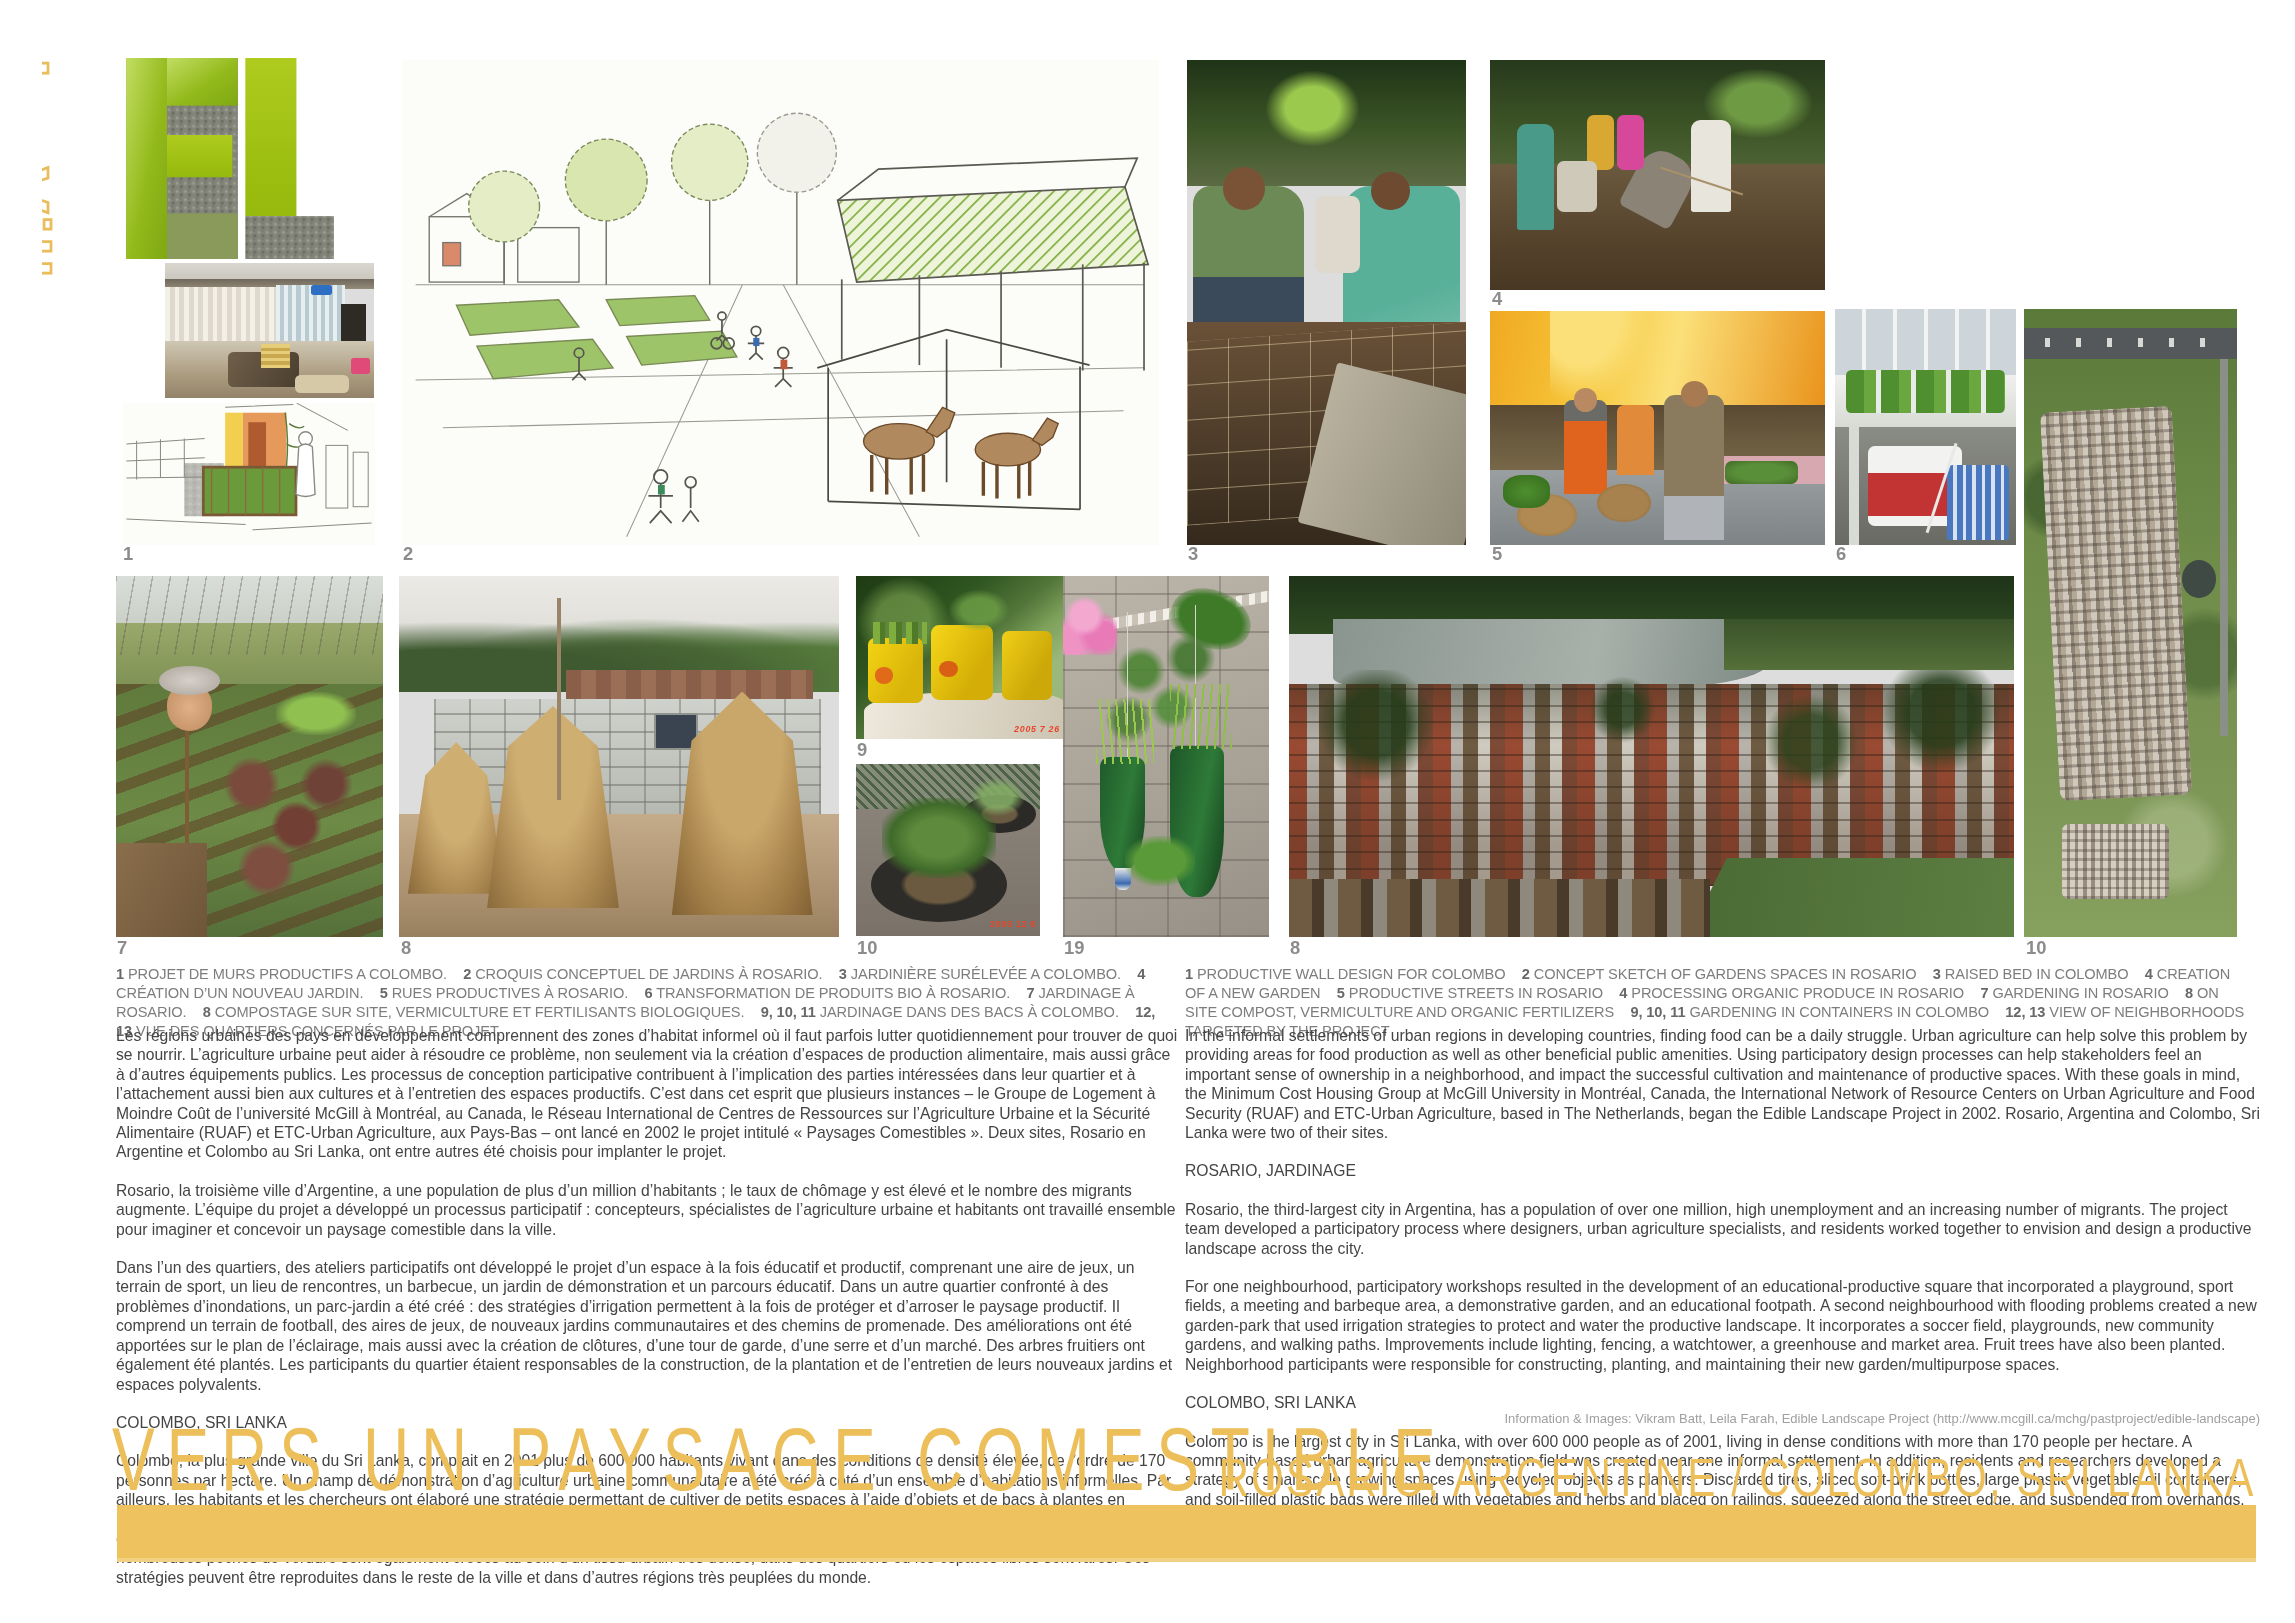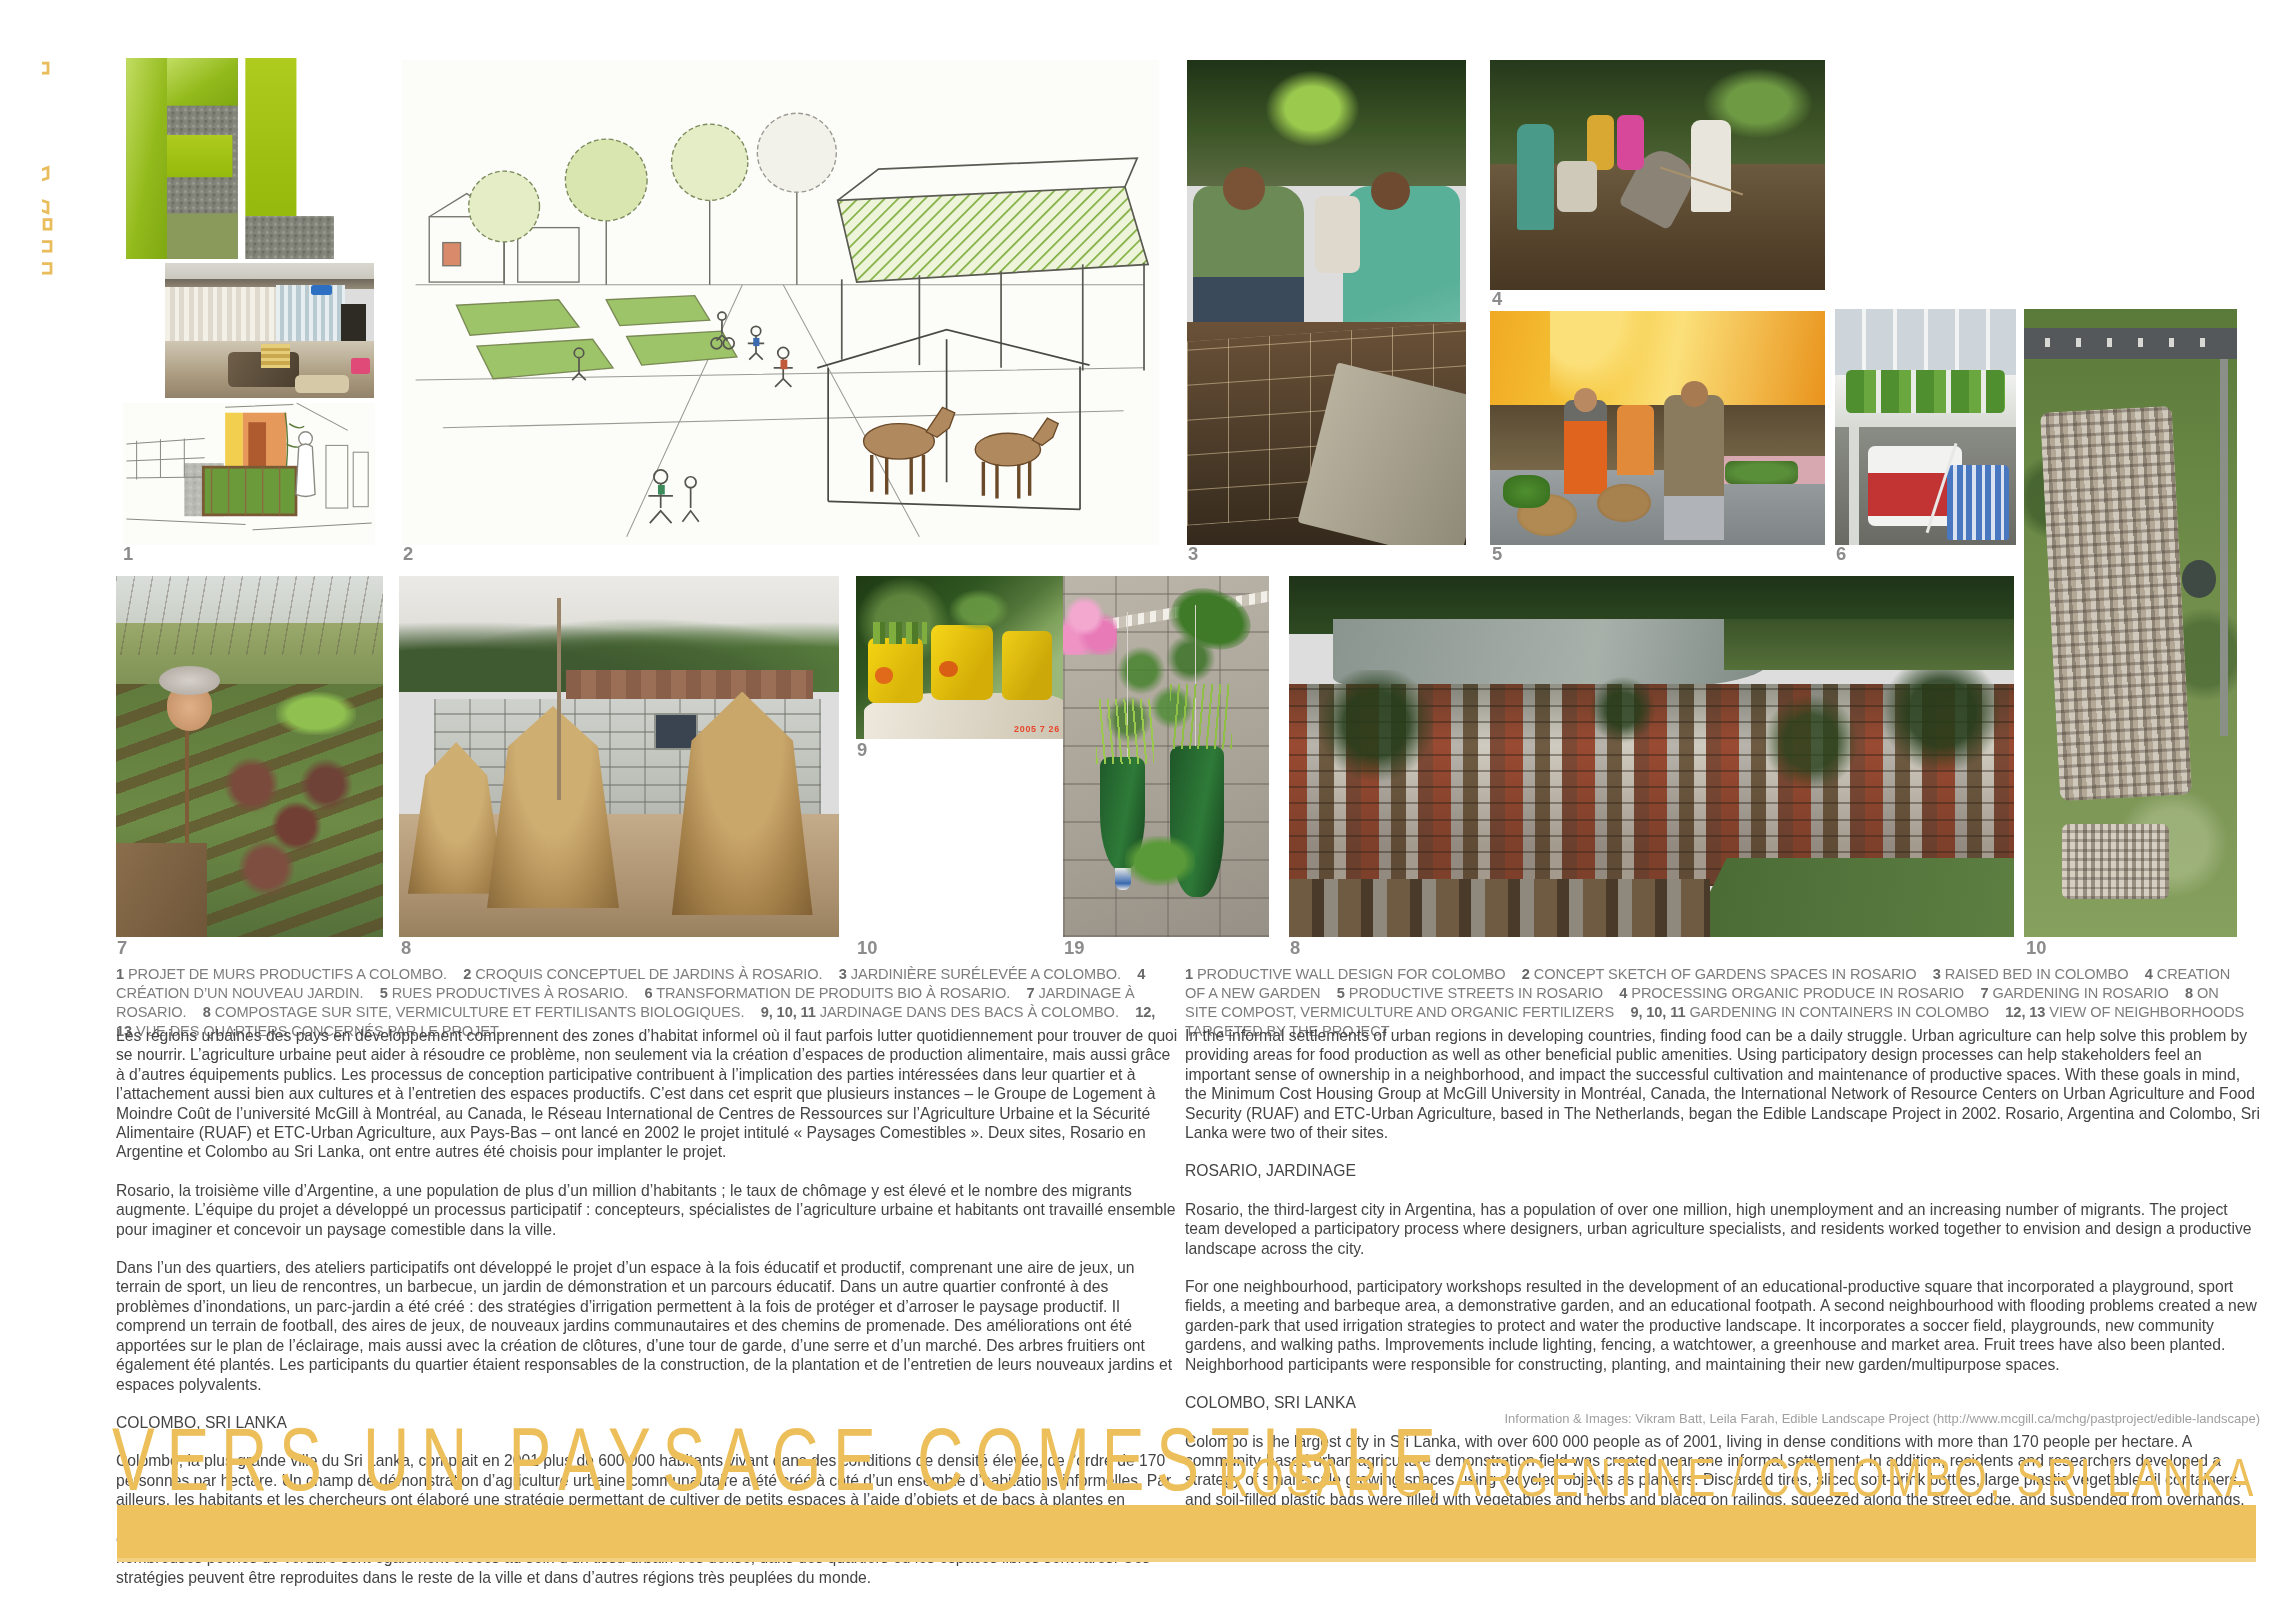--- a/index.html
+++ b/index.html
@@ -275,34 +275,43 @@
     <div class="abs" style="left:38%;top:26%;width:56%;height:12%;background:repeating-linear-gradient(90deg,#8a5f4a 0 15px,#9b6f55 15px 30px),#8a5f4a;"></div>
     <div class="abs" style="left:8%;top:34%;width:88%;height:34%;background:repeating-linear-gradient(0deg,rgba(110,110,104,0.5) 0 2px,transparent 2px 17.7px),repeating-linear-gradient(90deg,rgba(110,110,104,0.45) 0 2px,transparent 2px 35px),linear-gradient(#cfd2cc,#b4b8b0);"></div>
     <div class="abs" style="left:58%;top:38%;width:9%;height:9%;background:#3a4450;border:2.7px solid #8f948c;"></div>
     <div class="abs" style="left:0;bottom:0;right:0;height:34%;background:linear-gradient(#c4ab8a,#a98f6d 70%,#98805f);"></div>
     <div class="abs" style="left:2%;top:46%;width:22%;height:42%;background:radial-gradient(ellipse at 50% 20%,#cfae72 0 40%,#a8854e 75%,#8a6a3c 100%);clip-path:polygon(50% 0,82% 22%,100% 100%,0 100%,18% 22%);"></div>
     <div class="abs" style="left:20%;top:36%;width:30%;height:56%;background:radial-gradient(ellipse at 50% 18%,#cfae72 0 40%,#a8854e 75%,#8a6a3c 100%);clip-path:polygon(50% 0,84% 20%,100% 100%,0 100%,16% 20%);"></div>
     <div class="abs" style="left:62%;top:32%;width:32%;height:62%;background:radial-gradient(ellipse at 50% 18%,#c9a66a 0 40%,#a07c46 75%,#806034 100%);clip-path:polygon(50% 0,86% 22%,100% 100%,0 100%,14% 22%);"></div>
     <div class="abs" style="left:36%;top:6%;width:4.1px;height:56%;background:#9a8468;"></div>
   </div>
 
-  <div class="photo" style="left:856px;top:576px;width:208px;height:163px;">
+  <div class="photo" style="left:856px;top:576px;width:208px;height:163px;font-style:italic;">
     <div class="abs" style="left:0;top:0;right:0;bottom:0;background:linear-gradient(140deg,#1e3a14 0%,#2f5520 32%,#52753a 50%,#7da05a 62%,#9ab87a 75%);"></div>
     <div class="abs" style="left:0;top:0;width:45%;height:55%;background:radial-gradient(ellipse,rgba(140,180,90,0.55) 0 40%,transparent 70%);"></div>
     <div class="abs" style="left:4%;bottom:0;right:0;height:28%;background:linear-gradient(100deg,#eee9dd,#cdc5b2);border-radius:40% 20% 0 0;"></div>
     <div class="abs" style="left:6%;bottom:22%;width:26%;height:40%;background:linear-gradient(120deg,#f4d413,#d9b50a 70%);border-radius:6.8px;"></div>
     <div class="abs" style="left:36%;bottom:24%;width:30%;height:46%;background:linear-gradient(120deg,#f6d71a,#d4ae06 70%);border-radius:8.2px;"></div>
     <div class="abs" style="left:70%;bottom:24%;width:24%;height:42%;background:linear-gradient(120deg,#f0cf18,#cca808 70%);border-radius:6.8px;"></div>
     <div class="abs" style="left:9%;bottom:34%;width:9%;height:10%;background:#e06a1a;border-radius:50%;"></div>
     <div class="abs" style="left:40%;bottom:38%;width:9%;height:10%;background:#d95f14;border-radius:50%;"></div>
     <div class="abs" style="left:8%;bottom:58%;width:26%;height:14%;background:repeating-linear-gradient(90deg,#7fae3f 0 6.8px,#4f7a28 6.8px 12.3px,transparent 12.3px 16.3px);"></div>
     <div class="abs" style="left:44%;bottom:66%;width:30%;height:26%;background:radial-gradient(ellipse,rgba(110,160,70,0.8) 0 40%,transparent 70%);"></div>
     <div class="stamp" style="right:4.1px;bottom:5.4px;">2005  7 26</div>
   </div>
 
+  <div class="photo" style="left:856px;top:764px;width:184px;height:172px;">
+    <div class="abs" style="left:0;top:0;right:0;bottom:0;background:linear-gradient(#8f8880,#7a7268);"></div>
+    <div class="abs" style="left:0;top:0;right:0;height:26%;background:repeating-linear-gradient(45deg,rgba(50,80,50,0.7) 0 2.7px,rgba(120,150,110,0.4) 2.7px 6.8px);"></div>
+    <div class="abs" style="right:2%;top:18%;width:40%;height:22%;background:radial-gradient(ellipse,#6a5a42 0 32%,#2c2a26 38% 78%,#3c3a36 100%);border-radius:50%;"></div>
+    <div class="abs" style="right:8%;top:8%;width:30%;height:22%;background:radial-gradient(ellipse,rgba(130,170,100,0.9) 0 40%,transparent 72%);"></div>
+    <div class="abs" style="left:8%;bottom:8%;width:74%;height:44%;background:radial-gradient(ellipse,#6b5a40 0 34%,#2e2c28 40% 78%,#3a3834 100%);border-radius:50%;"></div>
+    <div class="abs" style="left:14%;bottom:34%;width:62%;height:46%;background:radial-gradient(ellipse,#5d8a3c 0 34%,#3f6a2a 60%,transparent 78%);"></div>
+    <div class="stamp" style="right:4.1px;bottom:6.8px;">2005 12  8</div>
+  </div>
 
   <div class="photo" style="left:1063px;top:576px;width:206px;height:361px;">
     <div class="abs" style="left:0;top:0;right:0;bottom:0;background:repeating-linear-gradient(0deg,rgba(96,90,82,0.4) 0 2px,transparent 2px 38px),repeating-linear-gradient(90deg,rgba(96,90,82,0.35) 0 2px,transparent 2px 52px),linear-gradient(160deg,#bcb5aa,#a8a196 60%,#979086);"></div>
     <div class="abs" style="left:-6%;top:9%;width:116%;height:11px;background:repeating-linear-gradient(100deg,#f2efe8 0 6.1px,#c9c3b7 6.1px 12.3px);transform:rotate(-10deg);border-radius:5.4px;"></div>
     <div class="abs" style="left:0;top:4%;width:26%;height:18%;background:radial-gradient(circle at 40% 40%,#f3a8d0 0 26%,transparent 40%),radial-gradient(circle at 70% 70%,#e87ab8 0 24%,transparent 40%),radial-gradient(circle at 20% 75%,#ef93c5 0 22%,transparent 38%);"></div>
     <div class="abs" style="left:52%;top:4%;width:40%;height:16%;background:radial-gradient(ellipse,#3f7a28 0 55%,transparent 78%);border-radius:50% 50% 50% 0;transform:rotate(20deg);"></div>
     <div class="abs" style="left:20%;top:16%;width:60%;height:34%;background:radial-gradient(circle at 30% 30%,rgba(70,130,45,0.85) 0 12%,transparent 20%),radial-gradient(circle at 70% 20%,rgba(60,115,40,0.85) 0 11%,transparent 19%),radial-gradient(circle at 55% 60%,rgba(80,140,55,0.85) 0 13%,transparent 22%),radial-gradient(circle at 20% 70%,rgba(65,120,42,0.8) 0 10%,transparent 18%);"></div>
     <div class="abs" style="left:31%;top:10%;width:1.4px;height:42%;background:#d8d5ce;"></div>
     <div class="abs" style="left:64%;top:8%;width:1.4px;height:40%;background:#d8d5ce;"></div>
     <div class="abs" style="left:18%;top:50%;width:22%;height:32%;background:linear-gradient(100deg,#1f5a2a,#2e7a38 55%,#17451f);border-radius:9.5px 9.5px 50% 50%;"></div>

